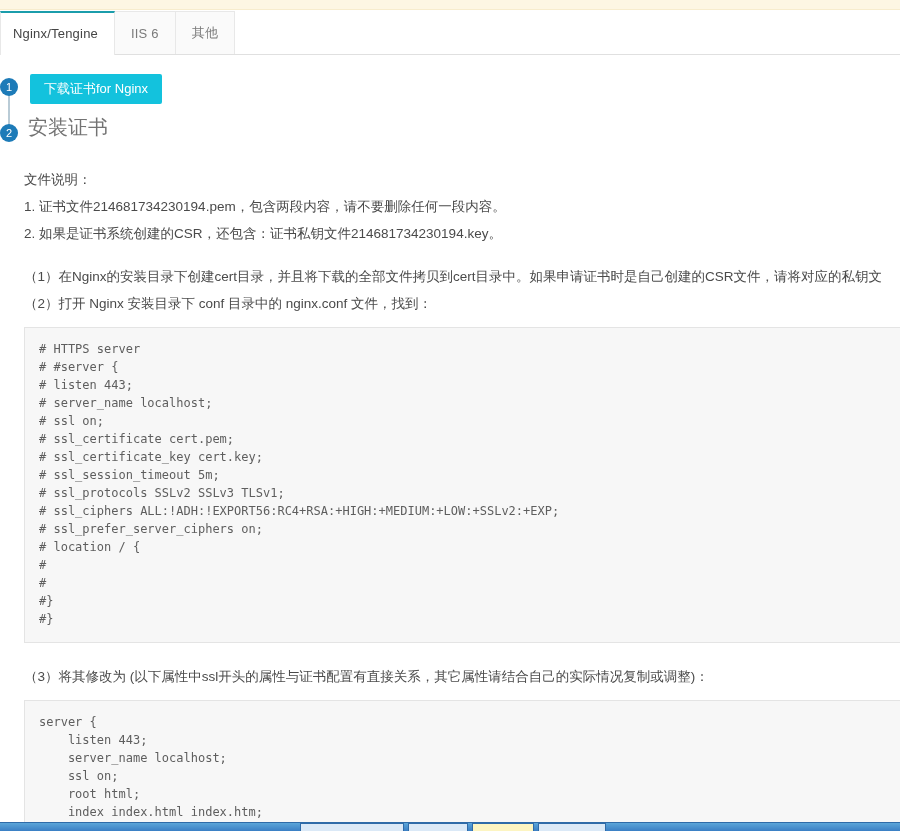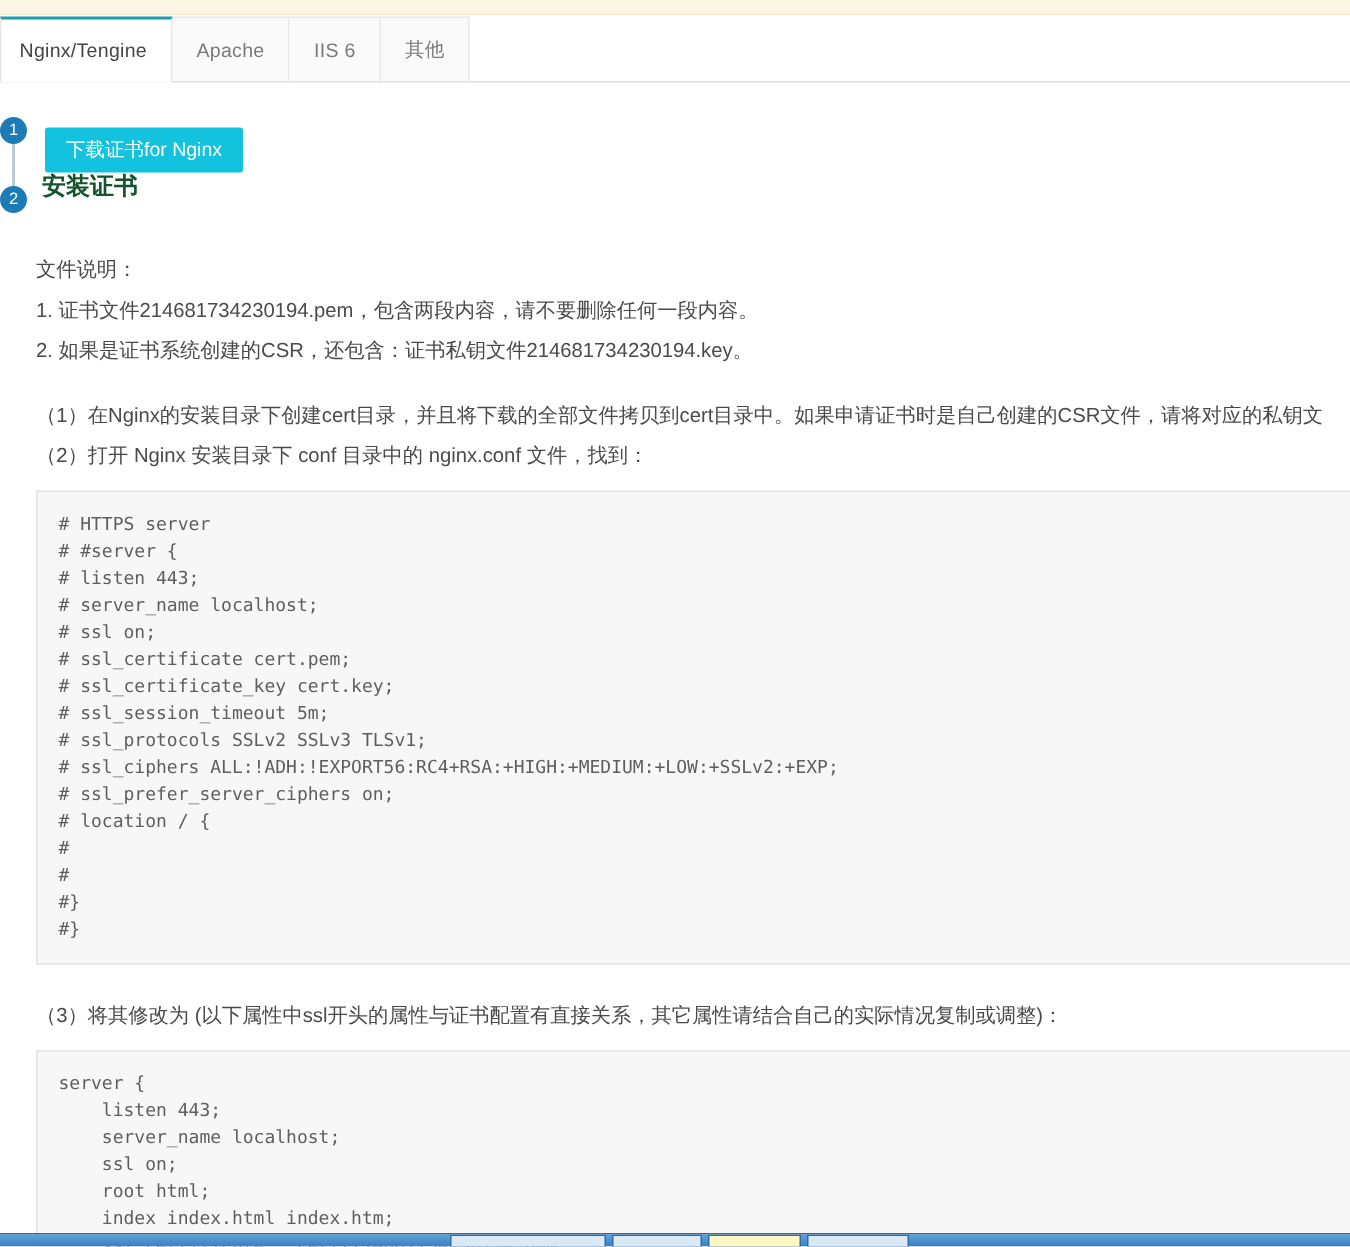--- a/index.html
+++ b/index.html
@@ -93,41 +93,41 @@
     text-align: center;
     font-family: "Liberation Sans", sans-serif;
     z-index: 3;
   }
   .circle.c1 { top: 16px; }
   .circle.c2 { top: 62px; }
 
   .dl-btn {
     position: absolute;
     left: 30px;
-    top: 23px;
+    top: 12px;
     background: #13c2dd;
     color: #ffffff;
     border: none;
     font-size: 13px;
     font-family: "Liberation Sans", sans-serif;
     padding: 0 14px;
     height: 30px;
     line-height: 30px;
     cursor: pointer;
     border-radius: 2px;
     white-space: nowrap;
   }
 
   .install-title {
     position: absolute;
     left: 28px;
     top: 52px;
-    font-size: 16px;
-    color: #14532d;
-    font-weight: bold;
+    font-size: 20px;
+    color: #737373;
+    font-weight: normal;
     margin: 0;
     white-space: nowrap;
   }
 
   
   .content {
     position: absolute;
     left: 24px;
     top: 104px;
     width: 880px;
@@ -184,23 +184,20 @@
   .tb-item.w4 { width: 68px; }
 </style>
 </head>
 <body>
 
 <div class="top-strip"></div>
 
 <div class="tabs">
   <div class="tab active">
       <span>Nginx/Tengine</span>
-    </div>
-  <div class="tab">
-      <span>Apache</span>
     </div>
   <div class="tab">
       <span>IIS 6</span>
     </div>
   <div class="tab">
       <span>其他</span>
     </div>
 </div>
 
 <div class="steps-wrap">

